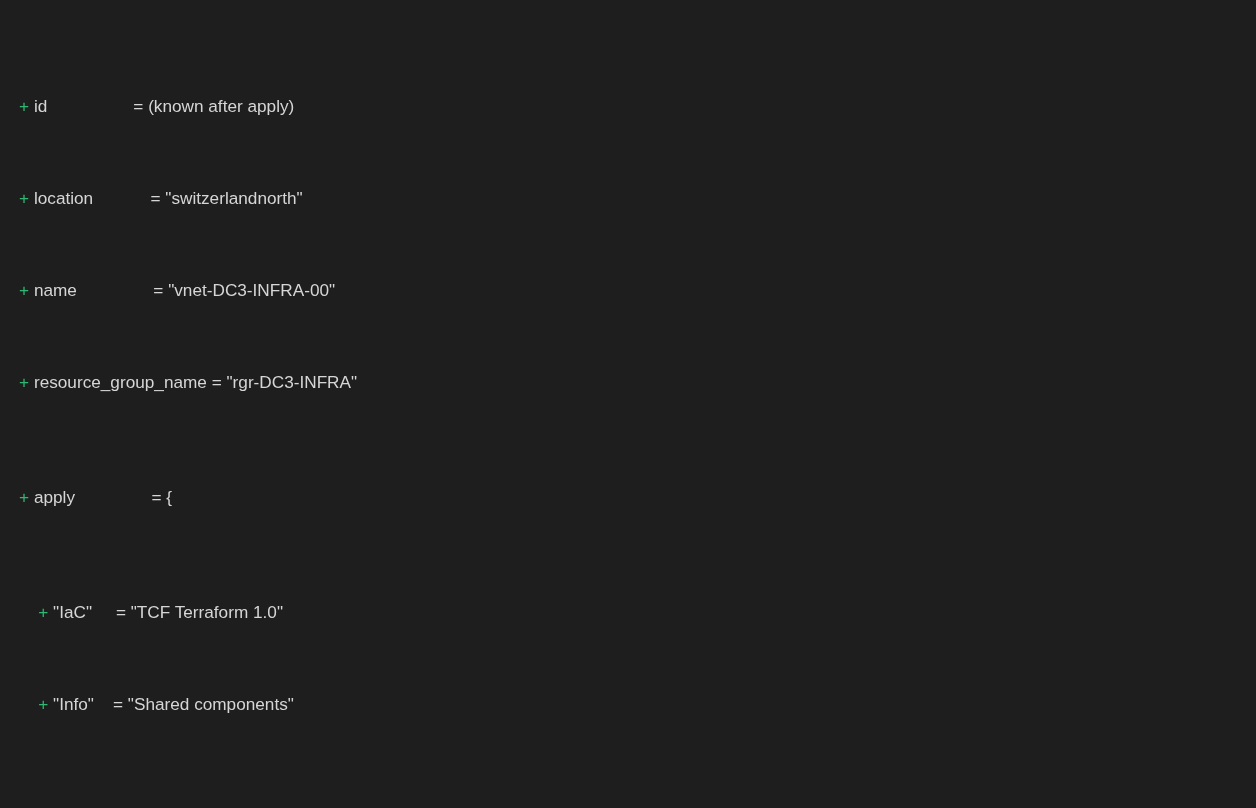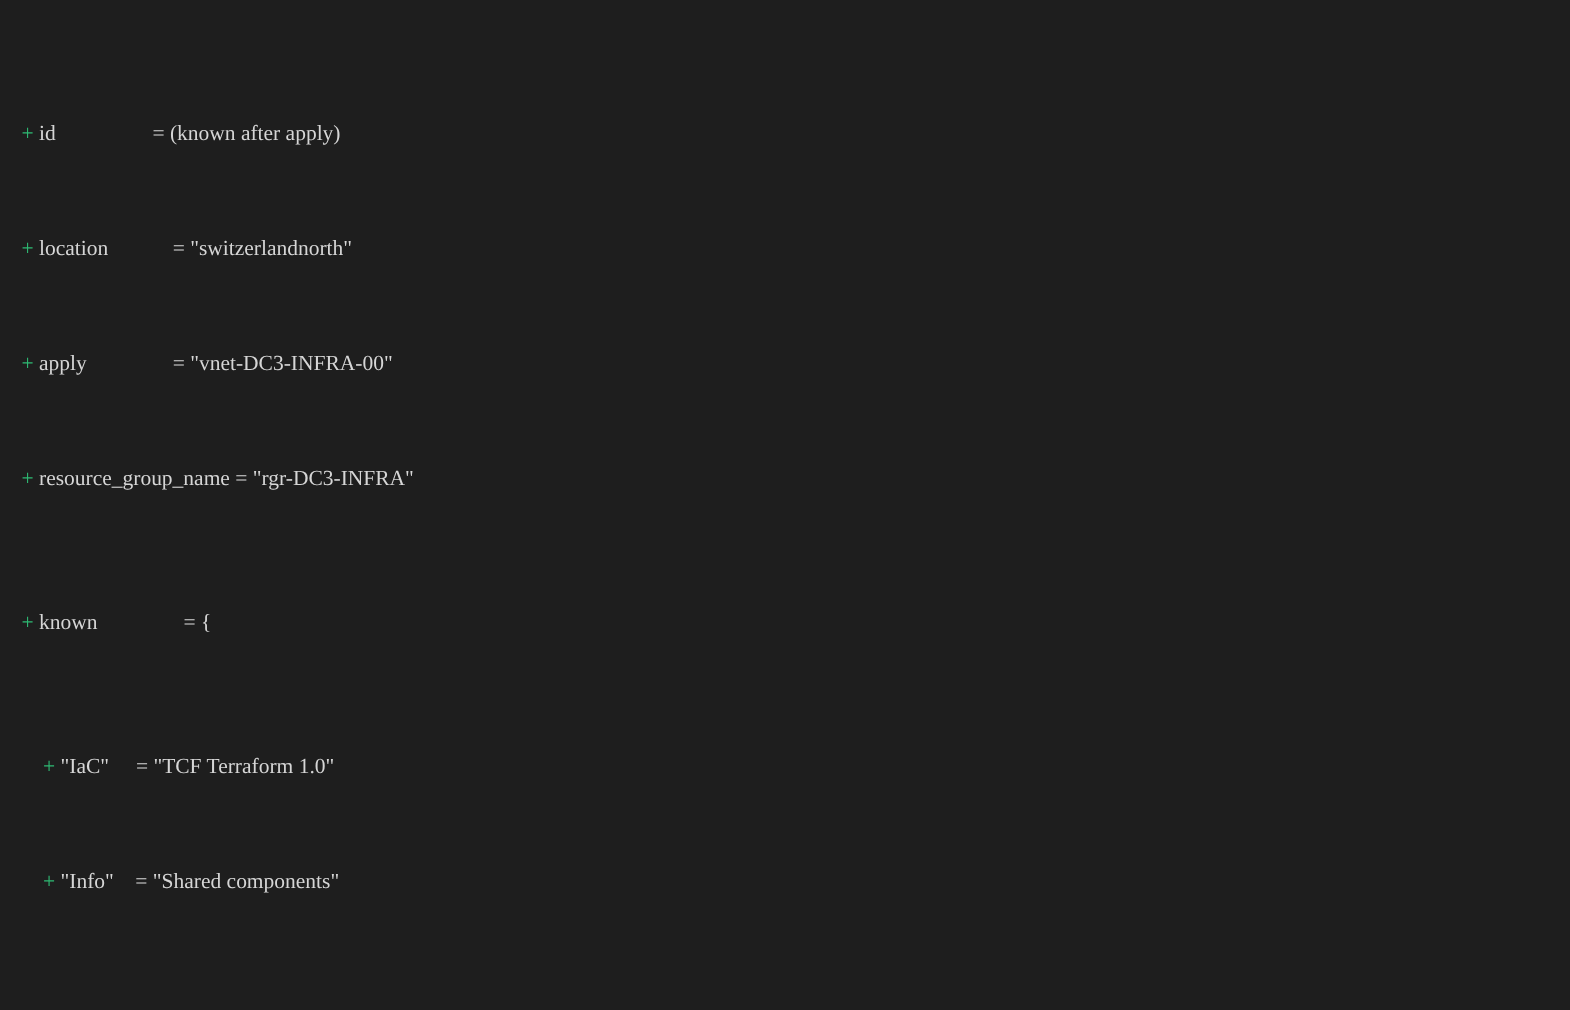--- a/index.html
+++ b/index.html
@@ -12,21 +12,21 @@
     width: 1256px;
     height: 808px;
     overflow: hidden;
     font-family: "DejaVu Sans Mono", "Liberation Mono", monospace;
   }
   #terminal {
     width: 1256px;
     height: 808px;
     background: #1e1e1e;
     color: #d6d6d6;
-    font-family: Liberation Serif, serif;
+    font-family: Liberation Sans, sans-serif;
     font-size: 17.2px;
     line-height: 23px;
     letter-spacing: 0px;
     padding: 3px 0 0 0;
     box-sizing: border-box;
     white-space: pre;
     position: relative;
   }
   .line {
     height: 23px;
@@ -45,26 +45,26 @@
 </head>
 <body>
 
 <div id="terminal">
 
   
   <div class="line"><span>    </span><span class="plus">+</span><span class="txt"> </span><span class="txt">id</span><span>                  </span><span class="txt">=</span><span class="txt"> </span><span class="txt">(known after apply)</span></div>
 
   <div class="line"><span>    </span><span class="plus">+</span><span class="txt"> </span><span class="txt">location</span><span>            </span><span class="txt">=</span><span class="txt"> </span><span class="txt">"switzerlandnorth"</span></div>
 
-  <div class="line"><span>    </span><span class="plus">+</span><span class="txt"> </span><span class="txt">apply</span><span>                </span><span class="txt">=</span><span class="txt"> </span><span class="txt">"vnet-DC3-INFRA-00"</span></div>
+  <div class="line"><span>    </span><span class="plus">+</span><span class="txt"> </span><span class="txt">name</span><span>                </span><span class="txt">=</span><span class="txt"> </span><span class="txt">"vnet-DC3-INFRA-00"</span></div>
 
   <div class="line"><span>    </span><span class="plus">+</span><span class="txt"> </span><span class="txt">resource_group_name</span><span> </span><span class="txt">=</span><span class="txt"> </span><span class="txt">"rgr-DC3-INFRA"</span></div>
 
 
-  <div class="line"><span>    </span><span class="plus">+</span><span class="txt"> </span><span class="txt">known</span><span>                </span><span class="txt">=</span><span class="txt"> </span><span class="txt">{</span></div>
+  <div class="line"><span>    </span><span class="plus">+</span><span class="txt"> </span><span class="txt">apply</span><span>                </span><span class="txt">=</span><span class="txt"> </span><span class="txt">{</span></div>
 
   
   <div class="line"><span>        </span><span class="plus">+</span><span class="txt"> </span><span class="txt">"IaC"</span><span>     </span><span class="txt">=</span><span class="txt"> </span><span class="txt">"TCF Terraform 1.0"</span></div>
 
   <div class="line"><span>        </span><span class="plus">+</span><span class="txt"> </span><span class="txt">"Info"</span><span>    </span><span class="txt">=</span><span class="txt"> </span><span class="txt">"Shared components"</span></div>
 
   
 
   
 

